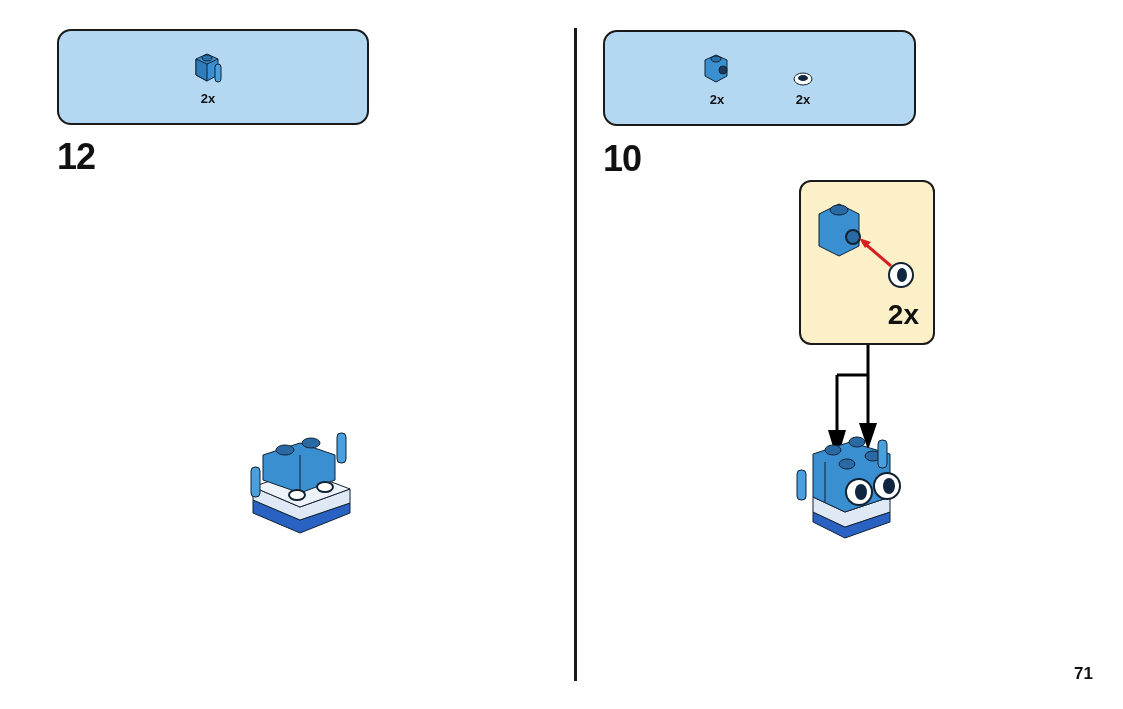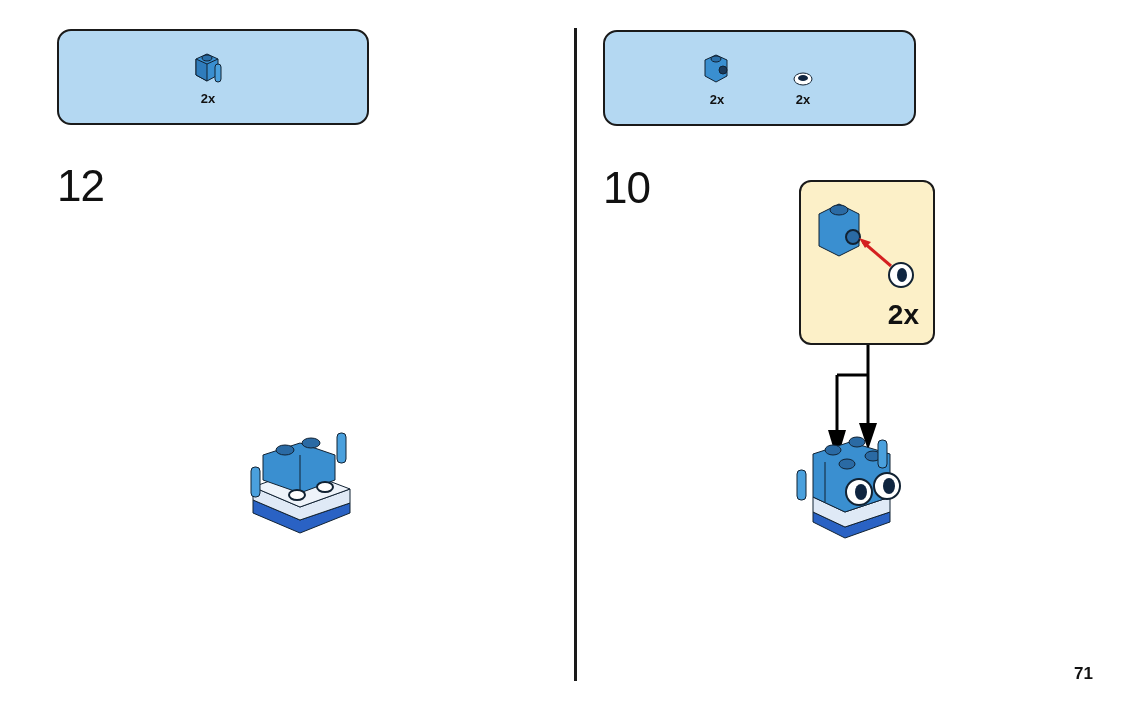--- a/index.html
+++ b/index.html
@@ -1,21 +1,21 @@
 <!DOCTYPE html>
 <html><head>
 <meta charset="utf-8">
 <style>
   html, body { margin:0; padding:0; }
   body { width:1123px; height:709px; background:#ffffff; position:relative; overflow:hidden;
          font-family:"Liberation Sans", sans-serif; color:#111; }
   .parts-box { position:absolute; background:#b4d8f2; border:2px solid #1a1a1a; border-radius:14px; box-sizing:border-box; }
   .part { position:absolute; text-align:center; }
   .qty { font-weight:bold; font-size:13px; display:block; margin-top:0px; }
-  .step-num { position:absolute; font-weight:normal; font-size:44px; letter-spacing:-1px;margin-top:25px; }
+  .step-num { position:absolute; font-weight:bold; font-size:36px; letter-spacing:-1px; }
   .divider { position:absolute; left:574px; top:28px; width:3px; height:653px; background:#1a1a1a; }
   .page-num { position:absolute; right:30px; top:664px; font-weight:bold; font-size:17px; }
   .callout { position:absolute; left:799px; top:180px; width:136px; height:165px; background:#fcf0c8; border:2px solid #1a1a1a; border-radius:12px; box-sizing:border-box; }
   .callout-qty { position:absolute; right:14px; bottom:12px; font-weight:bold; font-size:28px; }
   svg { position:absolute; overflow:visible; }
 </style>
 </head>
 <body>
 
 <div class="parts-box" style="left:57px;top:29px;width:312px;height:96px;">

